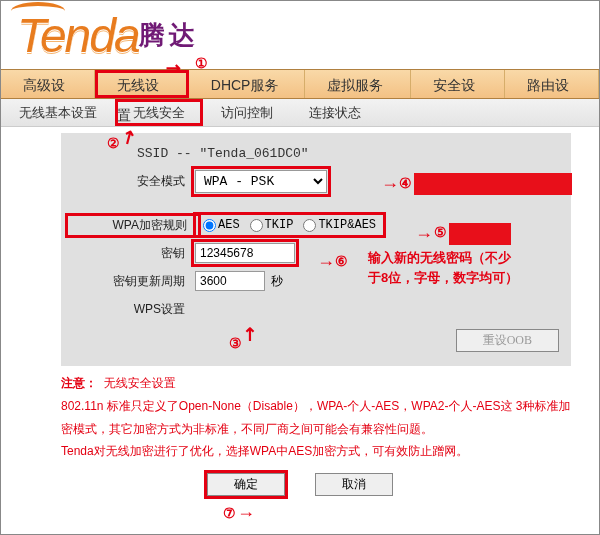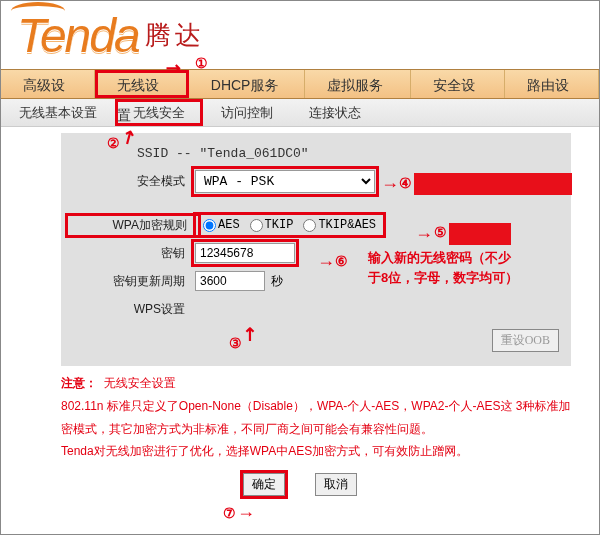--- a/index.html
+++ b/index.html
@@ -20,21 +20,21 @@
     color: #e87c1f; letter-spacing: -2px;
     text-shadow: 0 1px 0 #fff, 0 2px 0 #f5b470;
     position: relative;
   }
   .tenda-swoosh {
     position: absolute; left: -6px; top: -6px;
     width: 54px; height: 18px;
     border-top: 4px solid #e87c1f;
     border-radius: 50% 50% 0 0;
   }
-  .logo-cn { font-size: 26px; color: #b91c1c; margin-left: 6px; font-weight:normal; letter-spacing:4px; }
+  .logo-cn { font-size: 26px; color: #701a75; margin-left: 0; font-weight:bold; letter-spacing:4px; }
   
   .top-nav {
     display:flex; align-items:stretch; height:30px;
     background: linear-gradient(#f9d9a8, #f3c184);
     border-top:1px solid #b08040; border-bottom:1px solid #b08040;
   }
   .top-nav .item {
     padding: 0 22px; line-height:30px; color:#333; font-size:14px;
     border-right:1px solid #d6ad6a; cursor:pointer;
   }
@@ -46,36 +46,36 @@
     border-bottom:1px solid #ccc;
     position: relative;
   }
   .sub-nav .sitem { padding:0 18px; line-height:28px; color:#333; font-size:13px; cursor:pointer; }
   .sub-nav .sitem.hl { outline:3px solid #e40012; outline-offset:-3px; z-index:1; }
   
   .form-area { background:#e0e0e0; margin: 6px 28px 6px 60px; padding:6px 6px 14px 6px; position:relative; }
   .row { display:flex; align-items:center; min-height:28px; }
   .row .lbl { width:128px; text-align:right; padding-right:10px; color:#222; }
   .row .ctl { flex:1; display:flex; align-items:center; gap:6px; }
-  .select-mock { width:180px; }
+  .select-mock { width:132px; }
   select, input[type=text] {
     font-family: Arial, SimSun; font-size:12px; padding:2px 4px;
     border:1px solid #999; background:#fff;
   }
   .mono { font-family: "Courier New", monospace; font-size:13px; }
   .radio-group { display:flex; align-items:center; gap:10px; }
   .radio-group label { display:flex; align-items:center; gap:2px; font-family:"Courier New",monospace; font-size:12px; }
   .radio-group.cn label { font-family: "Microsoft YaHei", SimSun; font-size:12px;}
   .radio-box { outline:3px solid #e40012; outline-offset:1px; padding:2px 6px; display:inline-flex; }
   .hl-box { outline:3px solid #e40012; outline-offset:1px; }
   .sep { height:8px; }
   .ssid-row { color:#333; padding-left:70px; font-family:"Courier New",monospace; font-size:13px;}
   .reset-btn-row { display:flex; justify-content:flex-end; padding-right:6px; margin-top:6px; }
   button.std {
-    font-size:12px; padding:2px 8px; background:#efefef;
+    font-size:12px; padding:2px 26px; background:#efefef;
     border:1px solid #888; cursor:pointer;
     font-family:"Microsoft YaHei",SimSun;
   }
   
   .notes { margin: 4px 28px 4px 60px; color:#e40012; font-size:12px; line-height:1.9; }
   .notes .hdr { font-weight:bold; }
   
   .bottom-btns { display:flex; gap:30px; justify-content:center; margin-top:10px;}
   .ok-wrap { outline:3px solid #e40012; display:inline-block; }
   

